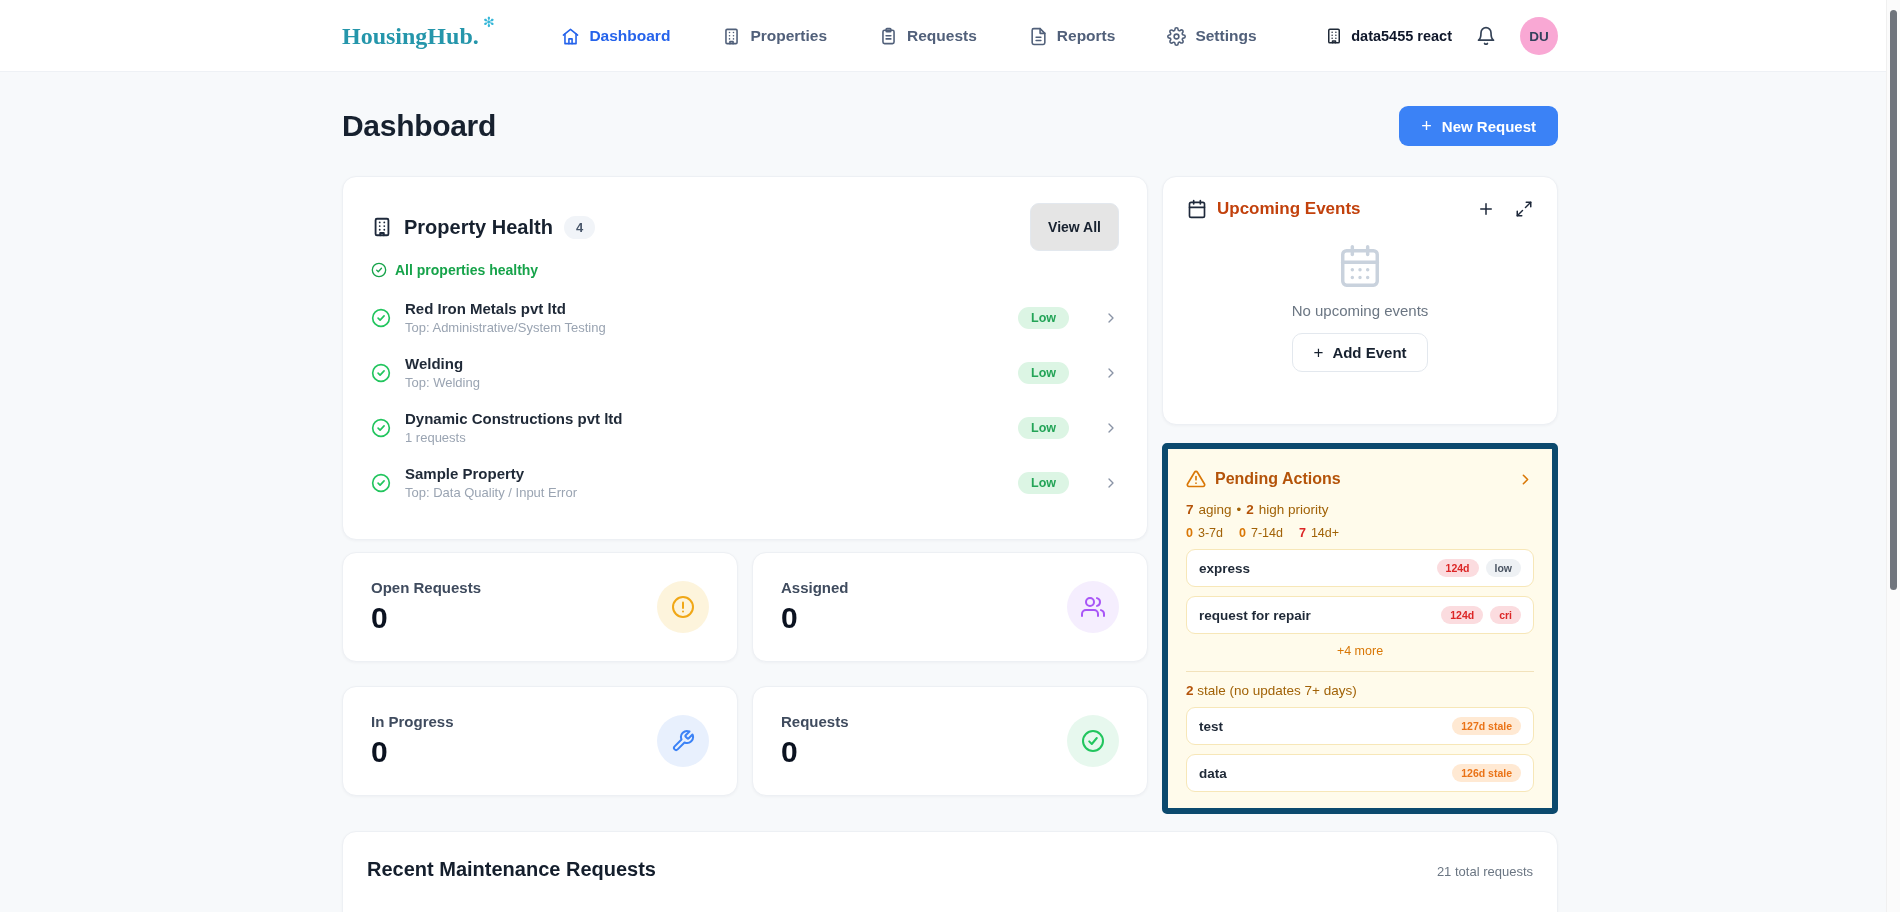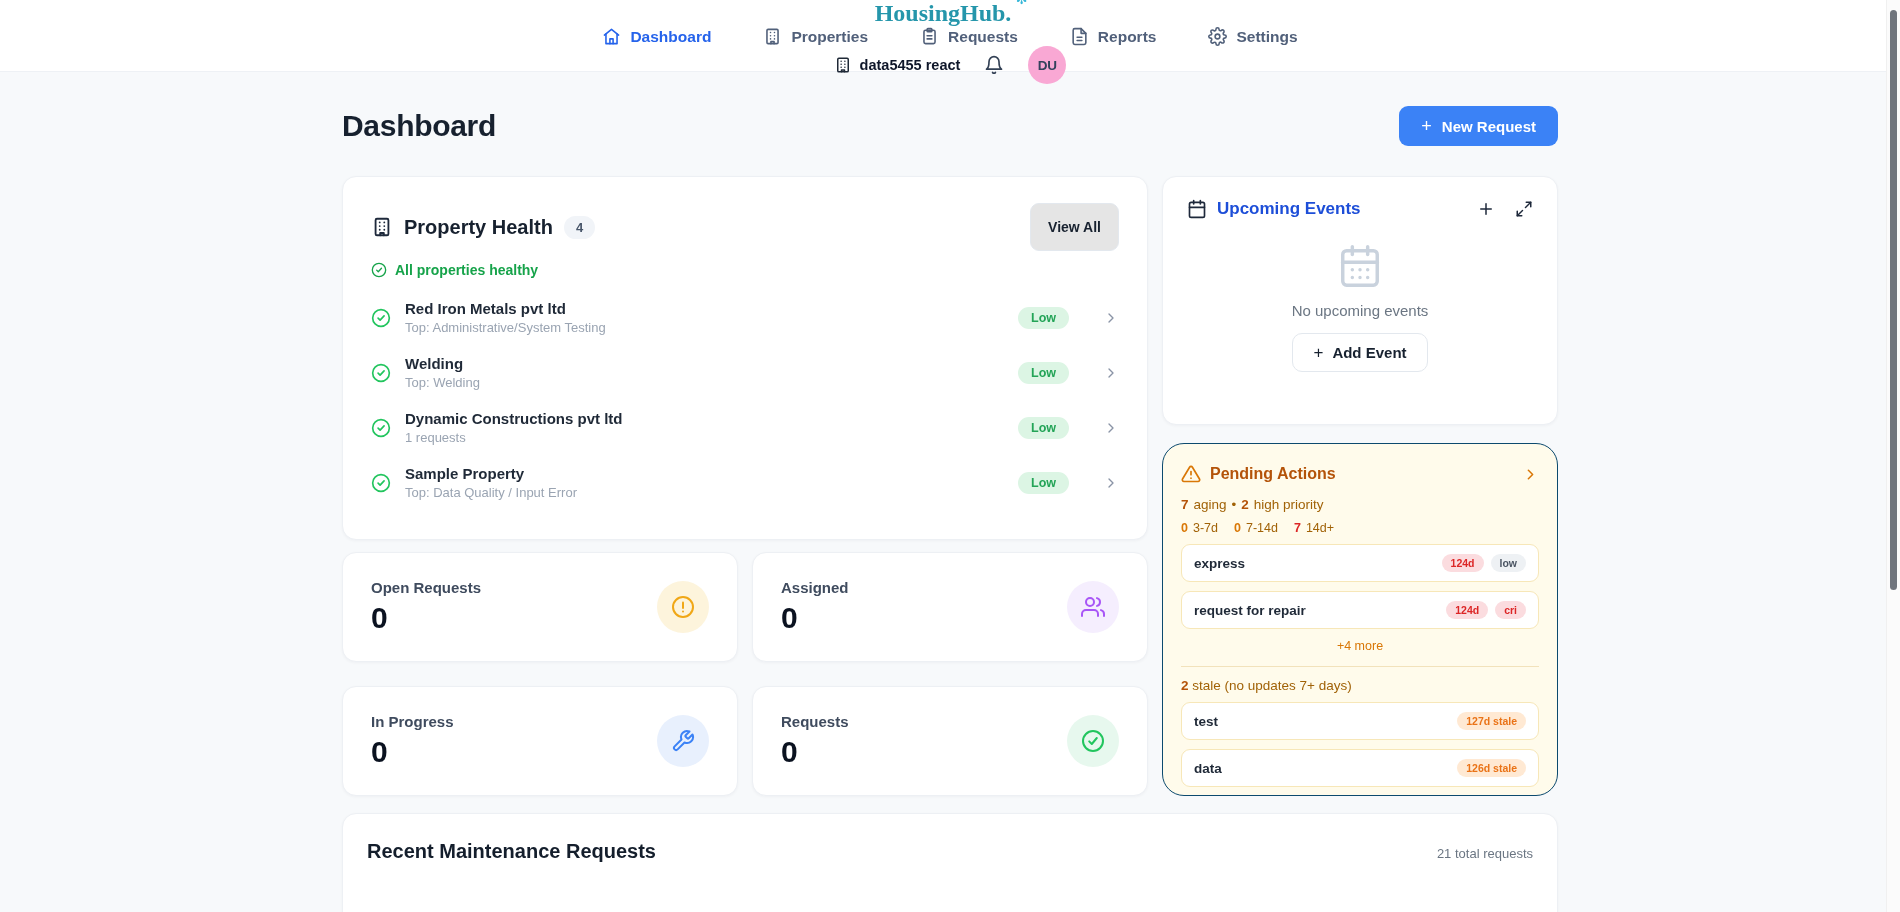--- a/index.html
+++ b/index.html
@@ -8,21 +8,21 @@
     font-family: "Liberation Sans", sans-serif;
     background:#f7f9fb;
     color:#1f2937;
   }
   .container { width:1216px; margin:0 auto; }
 
   
   header {
     background:#ffffff; height:72px; border-bottom:1px solid #eef1f5;
   }
-  .header-inner { height:72px; display:flex; align-items:center;flex-direction:column; }
+  .header-inner { height:72px; display:flex; align-items:center; }
   .logo { position:relative; font-family:"Liberation Serif", serif; font-weight:700;
           font-size:24px; color:#2596ab; cursor:pointer; padding-right:14px; }
   .logo-spark { position:absolute; top:-9px; right:-2px; font-size:14px; color:#36b7d8;
                 font-family:"DejaVu Sans", sans-serif; font-weight:400; }
   nav { display:flex; align-items:center; gap:52px; margin:0 auto; }
   .nav-item { display:flex; align-items:center; gap:9px; font-size:15.5px; font-weight:600;
               color:#51607a; cursor:pointer; text-decoration:none; }
   .nav-item svg { width:19px; height:19px; }
   .nav-item.active { color:#2563eb; }
   .header-right { display:flex; align-items:center; gap:24px; }
@@ -83,35 +83,35 @@
   .stat-icon svg { width:24px; height:24px; }
   .ic-amber  { background:#fdf4dc; color:#f0a716; }
   .ic-purple { background:#f5eefe; color:#a855f7; }
   .ic-blue   { background:#e8f0fd; color:#3b82f6; }
   .ic-green  { background:#e7f8ee; color:#22c55e; }
 
   
   .events-card { padding:22px 24px; height:249px; }
   .ev-head { display:flex; align-items:center; gap:10px; }
   .ev-head svg { width:20px; height:20px; color:#1e293b; }
-  .ev-title { font-size:17px; font-weight:800; color:#1d4ed8; }
+  .ev-title { font-size:17px; font-weight:800; color:#c2410c; }
   .ev-actions { margin-left:auto; display:flex; align-items:center; gap:20px; }
   .icon-btn { background:none; border:none; cursor:pointer; color:#2b3648; display:flex; padding:0; }
   .icon-btn svg { width:18px; height:18px; }
   .ev-empty { display:flex; flex-direction:column; align-items:center; margin-top:24px; }
   .ev-empty svg { width:46px; height:46px; color:#c9d2dd; }
   .ev-empty-text { margin-top:13px; font-size:15px; color:#6b7683; }
   .btn-addevent { margin-top:14px; display:flex; align-items:center; gap:9px; background:#fff;
                   border:1px solid #e3e8ee; border-radius:10px; padding:10px 20px; font-size:15px;
                   font-weight:700; color:#17212f; cursor:pointer; font-family:inherit; }
   .btn-addevent .plus { font-weight:400; font-size:17px; line-height:1; }
 
   
-  .pending-card { margin-top:18px; background:#fffbeb; border:1px solid #0c4a6e; border-radius:22px;
-                  padding:20px 18px 8px; }
+  .pending-card { margin-top:18px; background:#fffbeb; border:6px solid #0c4a6e; border-radius:5px;
+                  padding:20px 18px 16px; }
   .pa-head { display:flex; align-items:center; gap:9px; cursor:pointer; }
   .pa-head svg.warn { width:20px; height:20px; color:#d97706; }
   .pa-title { font-size:16px; font-weight:800; color:#b45309; }
   .pa-chev { margin-left:auto; width:17px; height:17px; color:#d97706; }
   .pa-aging { display:flex; gap:5px; margin-top:13px; font-size:13.5px; color:#a16207; }
   .pa-aging b { color:#b45309; }
   .pa-buckets { display:flex; gap:16px; margin-top:9px; font-size:12.5px; color:#a16207; }
   .pa-buckets .bk { display:flex; gap:5px; }
   .pa-buckets b { color:#d97706; }
   .pa-buckets .bk.red b { color:#dc2626; }

